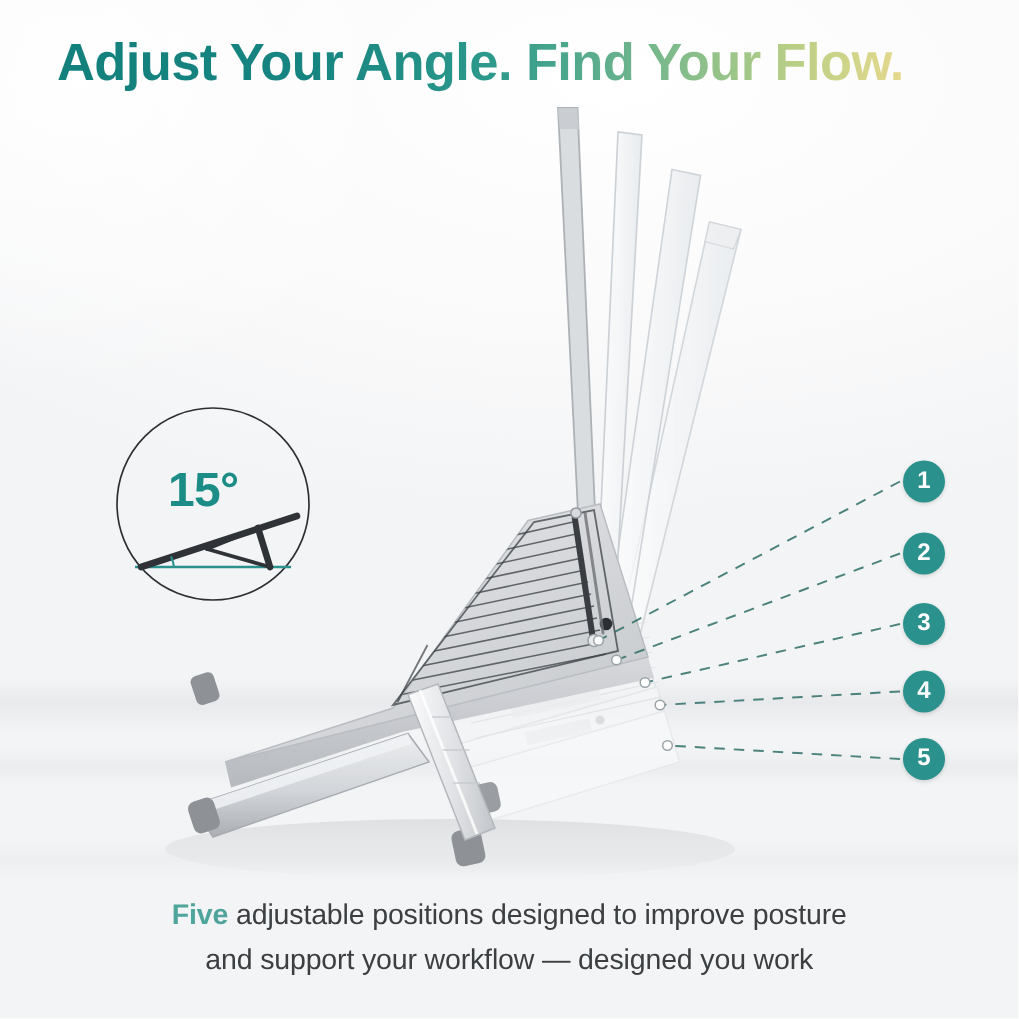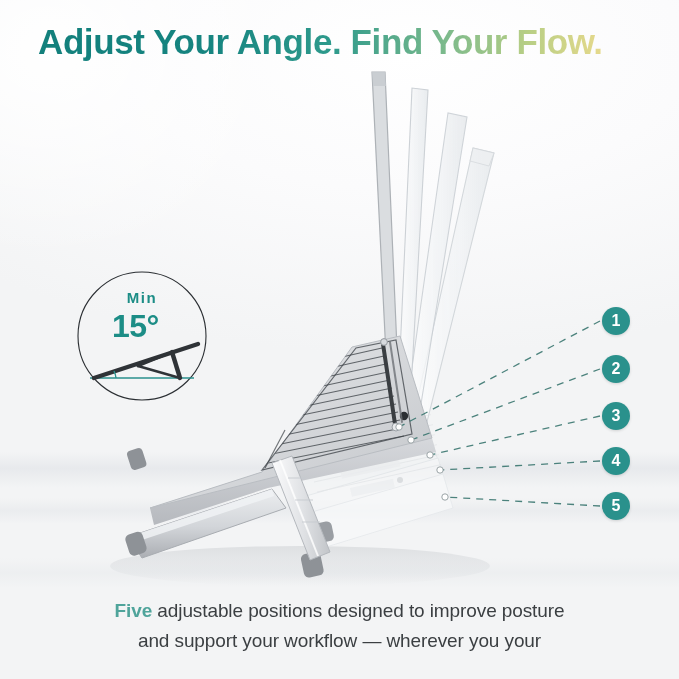--- a/index.html
+++ b/index.html
@@ -279,28 +279,27 @@
   <div class="badge badge-min">
     <svg viewBox="0 0 132 132" xmlns="http://www.w3.org/2000/svg">
       <circle cx="66" cy="66" r="64" fill="none" stroke="#2b2f33" stroke-width="1.1"></circle>
       <line x1="14" y1="108" x2="118" y2="108" stroke="#2a918c" stroke-width="1.6"></line>
       <path d="M18,108 L122,74" stroke="#2f3337" stroke-width="4.4" stroke-linecap="round" fill="none"></path>
       <path d="M96,82 L104,108" stroke="#2f3337" stroke-width="4.4" stroke-linecap="round" fill="none"></path>
       <path d="M96,82 L62,96" stroke="#2f3337" stroke-width="2.6" stroke-linecap="round" fill="none"></path>
       <path d="M62,96 L104,108" stroke="#2f3337" stroke-width="2.6" stroke-linecap="round" fill="none"></path>
       <path d="M40,108 A22,22 0 0 0 38,101" stroke="#2a918c" stroke-width="1.4" fill="none"></path>
     </svg>
-    <div class="badge-label">Min</div>
     <div class="badge-value">15°</div>
   </div>
 
   <div class="marker" style="left:602px; top:307px;">1</div>
   <div class="marker" style="left:602px; top:355px;">2</div>
   <div class="marker" style="left:602px; top:402px;">3</div>
   <div class="marker" style="left:602px; top:447px;">4</div>
   <div class="marker" style="left:602px; top:492px;">5</div>
 
   <div class="caption">
     <span class="caption-line"><span class="accent">Five</span><span> adjustable positions designed to improve posture</span></span>
-    <span class="caption-line">and support your workflow — wherever you your</span>
+    <span class="caption-line">and support your workflow — designed you work</span>
   </div>
 
 </div>
 
 </body></html>

